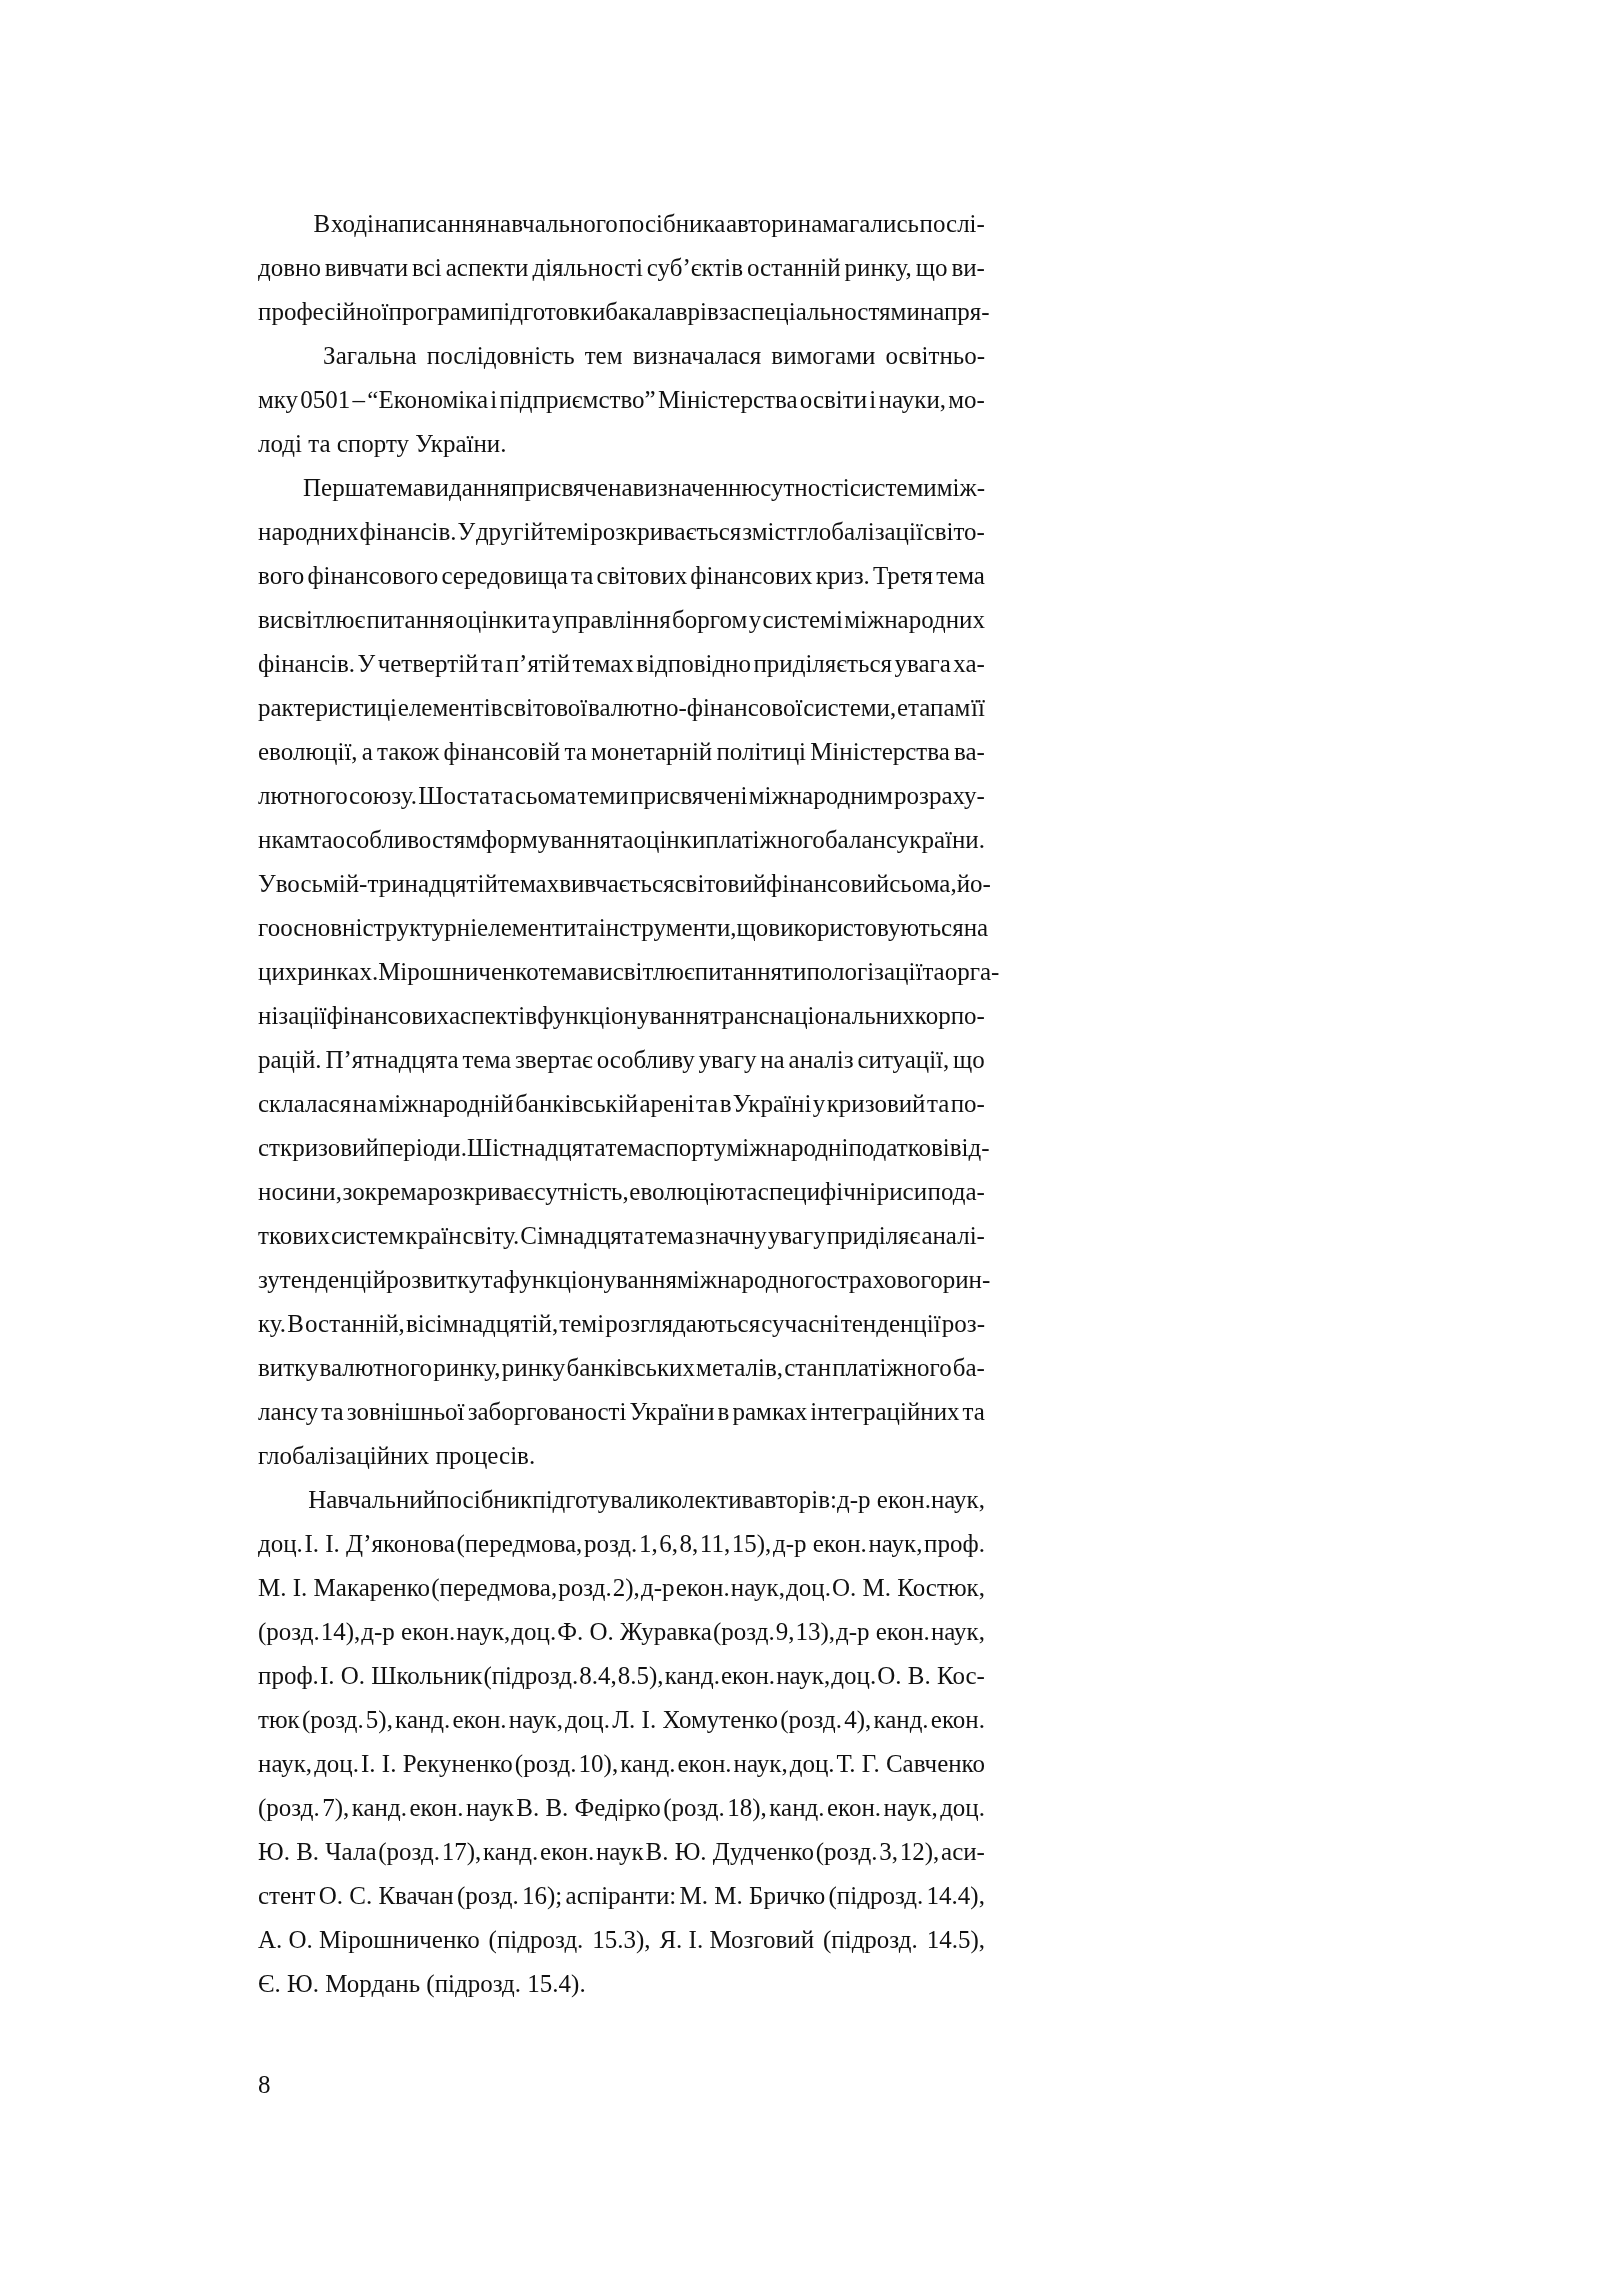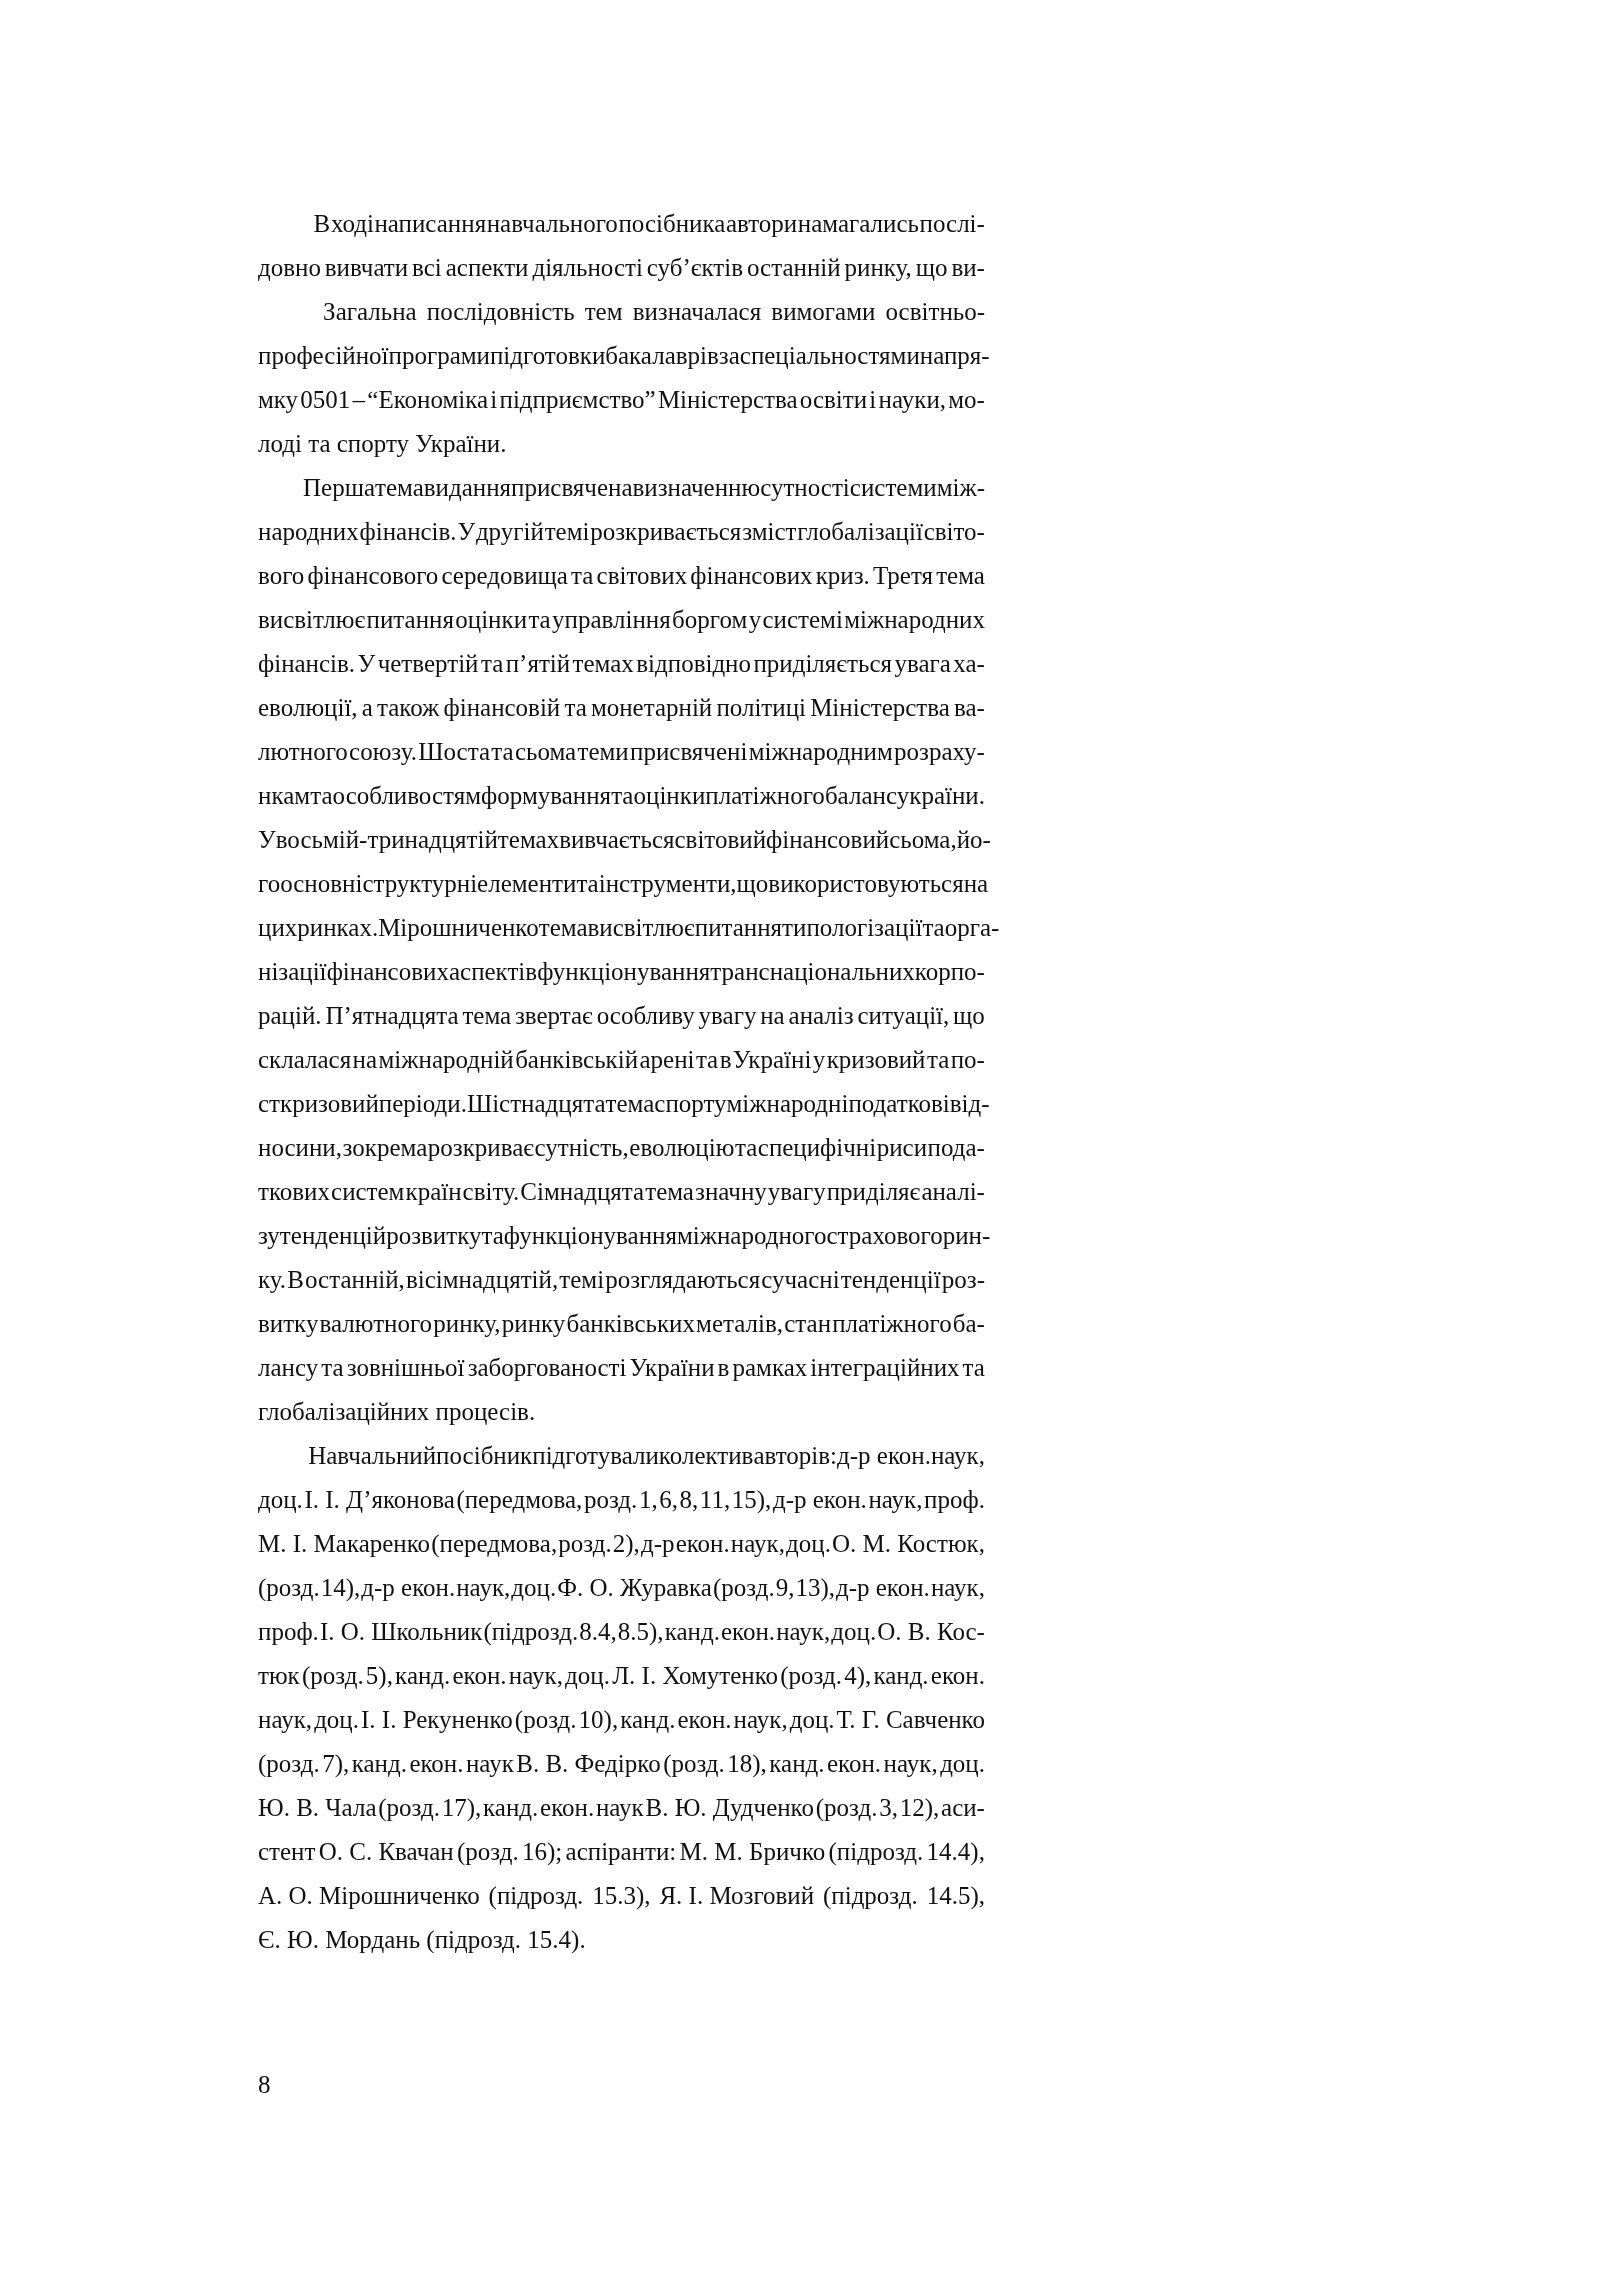--- a/index.html
+++ b/index.html
@@ -66,31 +66,32 @@
 <body>
 
 <div id="page">
 
   <div id="text-block">
       <div class="para">
         <div class="line just"><span class="indent-box"></span><span class="w">В</span><span class="w">ході</span><span class="w">написання</span><span class="w">навчального</span><span class="w">посібника</span><span class="w">автори</span><span class="w">намагались</span><span class="w">послі-</span></div>
         <div class="line just"><span class="w">довно</span><span class="w">вивчати</span><span class="w">всі</span><span class="w">аспекти</span><span class="w">діяльності</span><span class="w">суб’єктів</span><span class="w">останній</span><span class="w">ринку,</span><span class="w">що</span><span class="w">ви-</span></div>
       </div>
       <div class="para">
+        <div class="line just"><span class="w">професійної</span><span class="w">програми</span><span class="w">підготовки</span><span class="w">бакалаврів</span><span class="w">за</span><span class="w">спеціальностями</span><span class="w">напря-</span></div>
         <div class="line just"><span class="indent-box"></span><span class="w">Загальна</span><span class="w">послідовність</span><span class="w">тем</span><span class="w">визначалася</span><span class="w">вимогами</span><span class="w">освітньо-</span></div>
-        <div class="line just"><span class="w">професійної</span><span class="w">програми</span><span class="w">підготовки</span><span class="w">бакалаврів</span><span class="w">за</span><span class="w">спеціальностями</span><span class="w">напря-</span></div>
         <div class="line just"><span class="w">мку</span><span class="w">0501</span><span class="w">–</span><span class="w">“Економіка</span><span class="w">і</span><span class="w">підприємство”</span><span class="w">Міністерства</span><span class="w">освіти</span><span class="w">і</span><span class="w">науки,</span><span class="w">мо-</span></div>
         <div class="line last">лоді та спорту України.</div>
       </div>
       <div class="para">
         <div class="line just"><span class="indent-box"></span><span class="w">Перша</span><span class="w">тема</span><span class="w">видання</span><span class="w">присвячена</span><span class="w">визначенню</span><span class="w">сутності</span><span class="w">системи</span><span class="w">між-</span></div>
         <div class="line just"><span class="w">народних</span><span class="w">фінансів.</span><span class="w">У</span><span class="w">другій</span><span class="w">темі</span><span class="w">розкривається</span><span class="w">зміст</span><span class="w">глобалізації</span><span class="w">світо-</span></div>
         <div class="line just"><span class="w">вого</span><span class="w">фінансового</span><span class="w">середовища</span><span class="w">та</span><span class="w">світових</span><span class="w">фінансових</span><span class="w">криз.</span><span class="w">Третя</span><span class="w">тема</span></div>
         <div class="line just"><span class="w">висвітлює</span><span class="w">питання</span><span class="w">оцінки</span><span class="w">та</span><span class="w">управління</span><span class="w">боргом</span><span class="w">у</span><span class="w">системі</span><span class="w">міжнародних</span></div>
         <div class="line just"><span class="w">фінансів.</span><span class="w">У</span><span class="w">четвертій</span><span class="w">та</span><span class="w">п’ятій</span><span class="w">темах</span><span class="w">відповідно</span><span class="w">приділяється</span><span class="w">увага</span><span class="w">ха-</span></div>
+        <div class="line just"><span class="w">рактеристиці</span><span class="w">елементів</span><span class="w">світової</span><span class="w">валютно-фінансової</span><span class="w">системи,</span><span class="w">етапам</span><span class="w">її</span></div>
         <div class="line just"><span class="w">еволюції,</span><span class="w">а</span><span class="w">також</span><span class="w">фінансовій</span><span class="w">та</span><span class="w">монетарній</span><span class="w">політиці</span><span class="w">Міністерства</span><span class="w">ва-</span></div>
         <div class="line just"><span class="w">лютного</span><span class="w">союзу.</span><span class="w">Шоста</span><span class="w">та</span><span class="w">сьома</span><span class="w">теми</span><span class="w">присвячені</span><span class="w">міжнародним</span><span class="w">розраху-</span></div>
         <div class="line just"><span class="w">нкам</span><span class="w">та</span><span class="w">особливостям</span><span class="w">формування</span><span class="w">та</span><span class="w">оцінки</span><span class="w">платіжного</span><span class="w">балансу</span><span class="w">країни.</span></div>
         <div class="line just"><span class="w">У</span><span class="w">восьмій-тринадцятій</span><span class="w">темах</span><span class="w">вивчається</span><span class="w">світовий</span><span class="w">фінансовий</span><span class="w">сьома,</span><span class="w">йо-</span></div>
         <div class="line just"><span class="w">го</span><span class="w">основні</span><span class="w">структурні</span><span class="w">елементи</span><span class="w">та</span><span class="w">інструменти,</span><span class="w">що</span><span class="w">використовуються</span><span class="w">на</span></div>
         <div class="line just"><span class="w">цих</span><span class="w">ринках.</span><span class="w">Мірошниченко</span><span class="w">тема</span><span class="w">висвітлює</span><span class="w">питання</span><span class="w">типологізації</span><span class="w">та</span><span class="w">орга-</span></div>
         <div class="line just"><span class="w">нізації</span><span class="w">фінансових</span><span class="w">аспектів</span><span class="w">функціонування</span><span class="w">транснаціональних</span><span class="w">корпо-</span></div>
         <div class="line just"><span class="w">рацій.</span><span class="w">П’ятнадцята</span><span class="w">тема</span><span class="w">звертає</span><span class="w">особливу</span><span class="w">увагу</span><span class="w">на</span><span class="w">аналіз</span><span class="w">ситуації,</span><span class="w">що</span></div>
         <div class="line just"><span class="w">склалася</span><span class="w">на</span><span class="w">міжнародній</span><span class="w">банківській</span><span class="w">арені</span><span class="w">та</span><span class="w">в</span><span class="w">Україні</span><span class="w">у</span><span class="w">кризовий</span><span class="w">та</span><span class="w">по-</span></div>
         <div class="line just"><span class="w">сткризовий</span><span class="w">періоди.</span><span class="w">Шістнадцята</span><span class="w">тема</span><span class="w">спорту</span><span class="w">міжнародні</span><span class="w">податкові</span><span class="w">від-</span></div>

